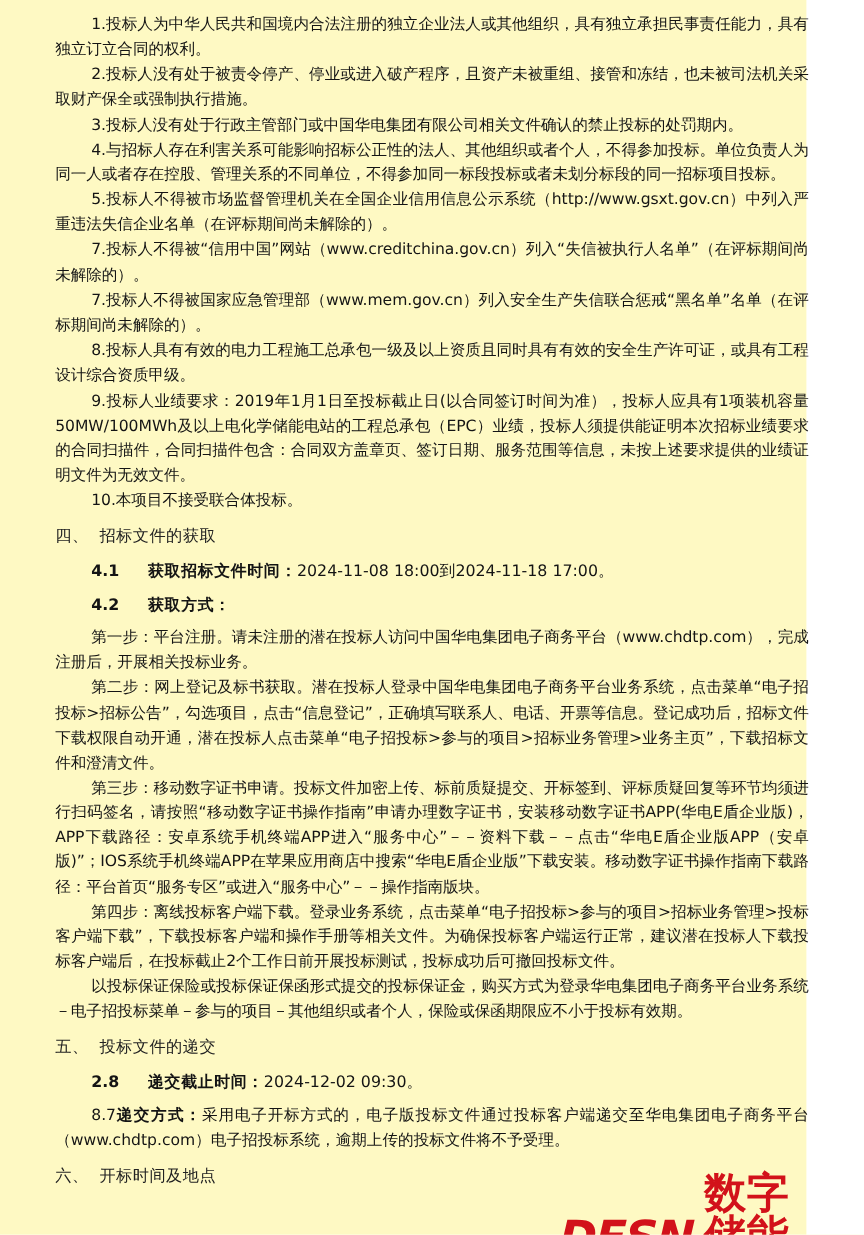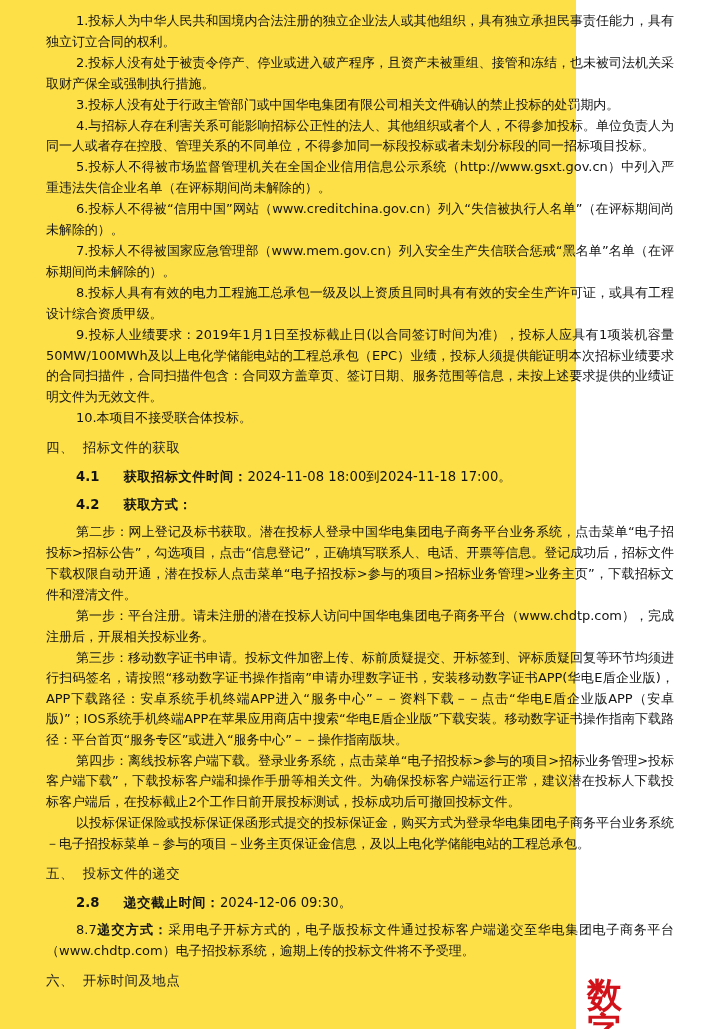--- a/index.html
+++ b/index.html
@@ -11,25 +11,25 @@
     height: 1029px;
     background: #ffffff;
     font-family: "DejaVu Sans", "Liberation Sans", sans-serif;
     color: #1a1a1a;
     overflow: hidden;
     position: relative;
   }
 
   .page {
     position: relative;
-    width: 576px;
+    width: 672px;
     height: 1029px;
     padding: 13px;
     box-sizing: border-box;
-    background: #fde047;
+    background: #fef9c3;
   }
 
   .doc-body {
     position: absolute;
     left: 46px;
     top: 11px;
     width: 628px;
   }
 
   
@@ -143,43 +143,43 @@
 <body>
 
 <div class="page">
   <div class="doc-body">
 
     <p class="para">1.投标人为中华人民共和国境内合法注册的独立企业法人或其他组织，具有独立承担民事责任能力，具有独立订立合同的权利。</p>
     <p class="para">2.投标人没有处于被责令停产、停业或进入破产程序，且资产未被重组、接管和冻结，也未被司法机关采取财产保全或强制执行措施。</p>
     <p class="para">3.投标人没有处于行政主管部门或中国华电集团有限公司相关文件确认的禁止投标的处罚期内。</p>
     <p class="para">4.与招标人存在利害关系可能影响招标公正性的法人、其他组织或者个人，不得参加投标。单位负责人为同一人或者存在控股、管理关系的不同单位，不得参加同一标段投标或者未划分标段的同一招标项目投标。</p>
     <p class="para">5.投标人不得被市场监督管理机关在全国企业信用信息公示系统（http://www.gsxt.gov.cn）中列入严重违法失信企业名单（在评标期间尚未解除的）。</p>
-    <p class="para">6.投标人不得被“信用中国”网站（www.creditchina.gov.cn）列入“失信被执行人名单”（在评标期间尚未解除的）。</p>
+    <p class="para">7.投标人不得被“信用中国”网站（www.creditchina.gov.cn）列入“失信被执行人名单”（在评标期间尚未解除的）。</p>
     <p class="para">7.投标人不得被国家应急管理部（www.mem.gov.cn）列入安全生产失信联合惩戒“黑名单”名单（在评标期间尚未解除的）。</p>
     <p class="para">8.投标人具有有效的电力工程施工总承包一级及以上资质且同时具有有效的安全生产许可证，或具有工程设计综合资质甲级。</p>
 
     <p class="para"><span>9.投标人业绩要求：2019年1月1日至投标截止日(以合同签订时间为准），投标人应具有1项装机容量</span><span class="b">50MW/100MWh</span><span>及以上电化学储能电站的工程总承包（EPC）业绩，投标人须提供能证明本次招标业绩要求的合同扫描件，合同扫描件包含：合同双方盖章页、签订日期、服务范围等信息，未按上述要求提供的业绩证明文件为无效文件。</span></p>
 
     <p class="para">10.本项目不接受联合体投标。</p>
 
     <p class="section-head"><span class="num">四、</span><span>招标文件的获取</span></p>
 
     <p class="sub-item"><span class="lbl-num">4.1</span><span class="lbl">获取招标文件时间：</span><span class="val">2024-11-08 18:00到2024-11-18 17:00。</span></p>
 
     <p class="sub-item"><span class="lbl-num">4.2</span><span class="lbl">获取方式：</span></p>
 
+    <p class="para">第一步：平台注册。请未注册的潜在投标人访问中国华电集团电子商务平台（www.chdtp.com），完成注册后，开展相关投标业务。</p>
     <p class="para">第二步：网上登记及标书获取。潜在投标人登录中国华电集团电子商务平台业务系统，点击菜单“电子招投标&gt;招标公告”，勾选项目，点击“信息登记”，正确填写联系人、电话、开票等信息。登记成功后，招标文件下载权限自动开通，潜在投标人点击菜单“电子招投标&gt;参与的项目&gt;招标业务管理&gt;业务主页”，下载招标文件和澄清文件。</p>
-    <p class="para">第一步：平台注册。请未注册的潜在投标人访问中国华电集团电子商务平台（www.chdtp.com），完成注册后，开展相关投标业务。</p>
     <p class="para-tight">第三步：移动数字证书申请。投标文件加密上传、标前质疑提交、开标签到、评标质疑回复等环节均须进行扫码签名，请按照“移动数字证书操作指南”申请办理数字证书，安装移动数字证书APP(华电E盾企业版)，APP下载路径：安卓系统手机终端APP进入“服务中心”－－资料下载－－点击“华电E盾企业版APP（安卓版)”；IOS系统手机终端APP在苹果应用商店中搜索“华电E盾企业版”下载安装。移动数字证书操作指南下载路径：平台首页“服务专区”或进入“服务中心”－－操作指南版块。</p>
     <p class="para">第四步：离线投标客户端下载。登录业务系统，点击菜单“电子招投标&gt;参与的项目&gt;招标业务管理&gt;投标客户端下载”，下载投标客户端和操作手册等相关文件。为确保投标客户端运行正常，建议潜在投标人下载投标客户端后，在投标截止2个工作日前开展投标测试，投标成功后可撤回投标文件。</p>
-    <p class="para">以投标保证保险或投标保证保函形式提交的投标保证金，购买方式为登录华电集团电子商务平台业务系统－电子招投标菜单－参与的项目－业务主页保证金信息，及以上电化学储能电站的工程总承包。</p>
+    <p class="para">以投标保证保险或投标保证保函形式提交的投标保证金，购买方式为登录华电集团电子商务平台业务系统－电子招投标菜单－参与的项目－其他组织或者个人，保险或保函期限应不小于投标有效期。</p>
 
     <p class="section-head"><span class="num">五、</span><span>投标文件的递交</span></p>
 
-    <p class="sub-item"><span class="lbl-num">2.8</span><span class="lbl">递交截止时间：</span><span class="val">2024-12-06 09:30。</span></p>
+    <p class="sub-item"><span class="lbl-num">2.8</span><span class="lbl">递交截止时间：</span><span class="val">2024-12-02 09:30。</span></p>
 
     <p class="sub-item-flow"><span class="lbl-num">8.7</span><span class="lbl">递交方式：</span><span class="val">采用电子开标方式的，电子版投标文件通过投标客户端递交至华电集团电子商务平台（www.chdtp.com）电子招投标系统，逾期上传的投标文件将不予受理。</span></p>
 
     <p class="section-head"><span class="num">六、</span><span>开标时间及地点</span></p>
 
   </div>
 
   <div class="logo">
     <span class="logo-desn">DESN</span>
     <span class="logo-cn">数字储能网</span>

